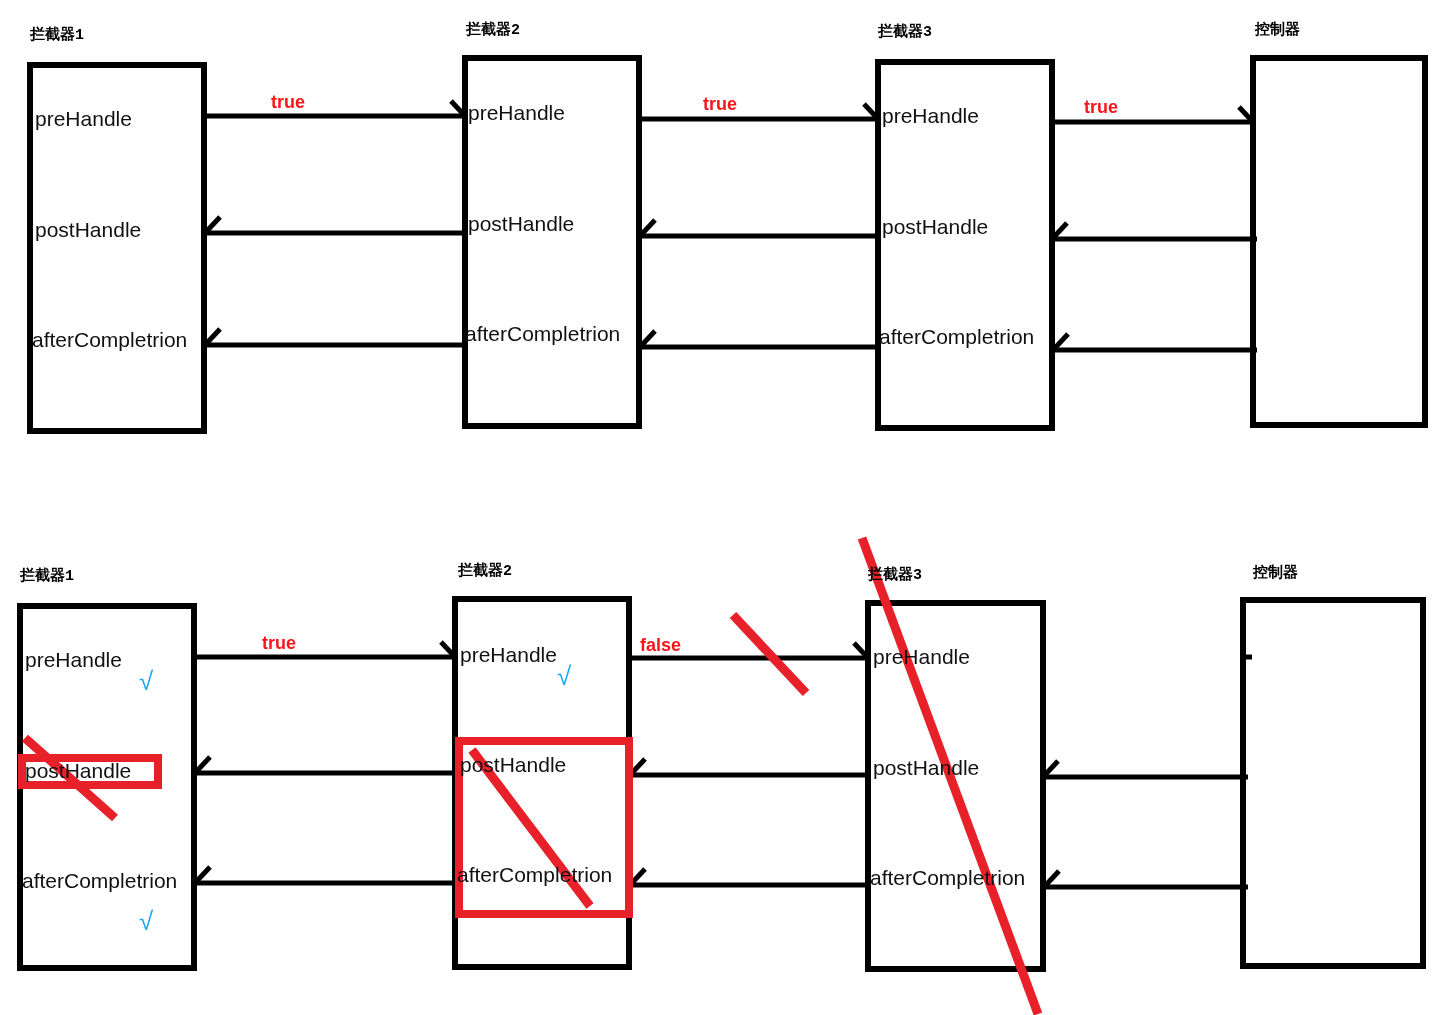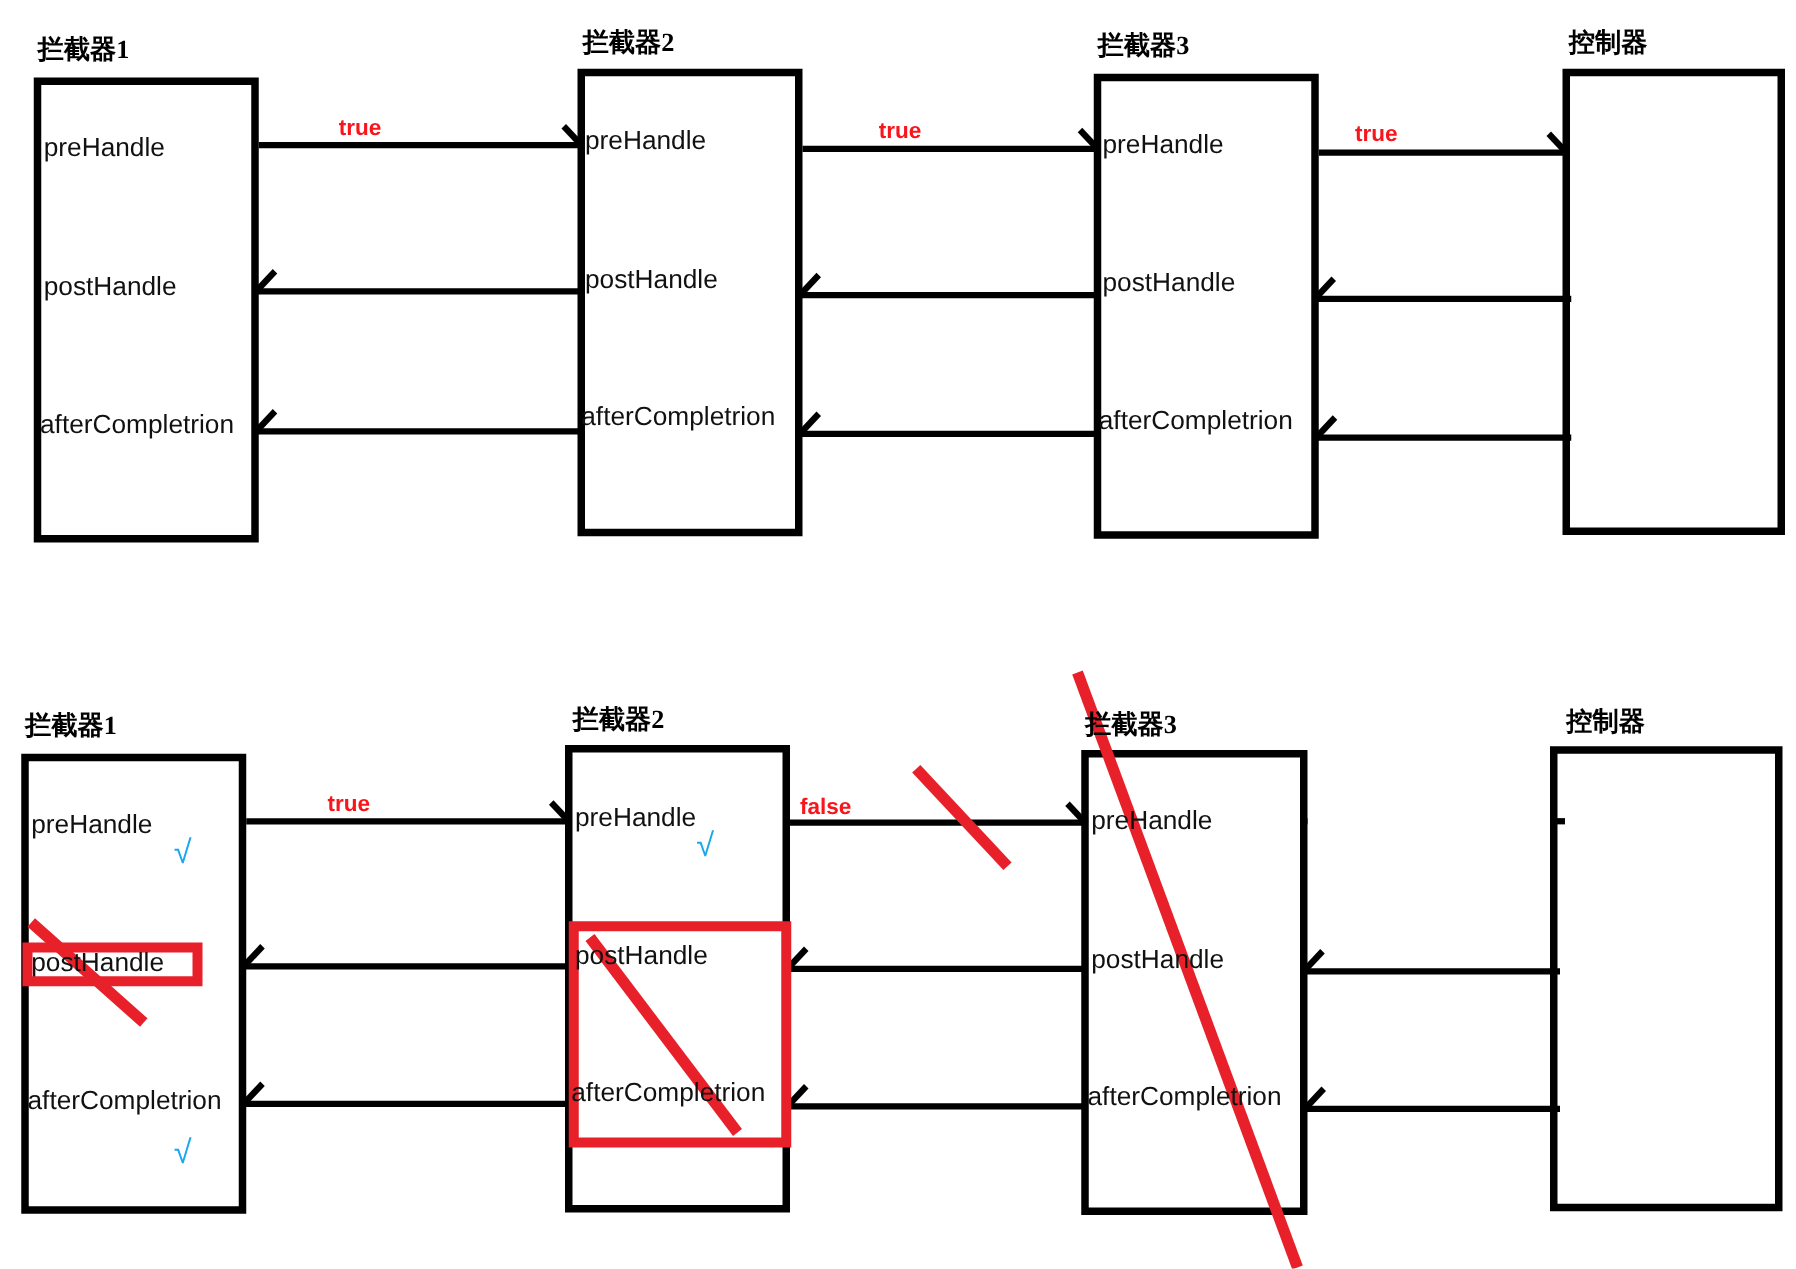--- a/index.html
+++ b/index.html
@@ -46,23 +46,23 @@
     fill: none;
     stroke-linecap: butt;
   }
   .red-frame {
     fill: none;
     stroke: #e8202a;
     stroke-width: 8;
   }
   .title-label {
     position: absolute;
-    font-family: Liberation Serif, serif;
+    font-family: Liberation Mono, monospace;
     font-weight: bold;
-    font-size: 21px;
+    font-size: 15px;
     color: #000000;
     white-space: nowrap;
     letter-spacing: 0px;
   }
   .method-label {
     position: absolute;
     font-family: "Liberation Sans", sans-serif;
     font-weight: normal;
     font-size: 21px;
     color: #111111;

